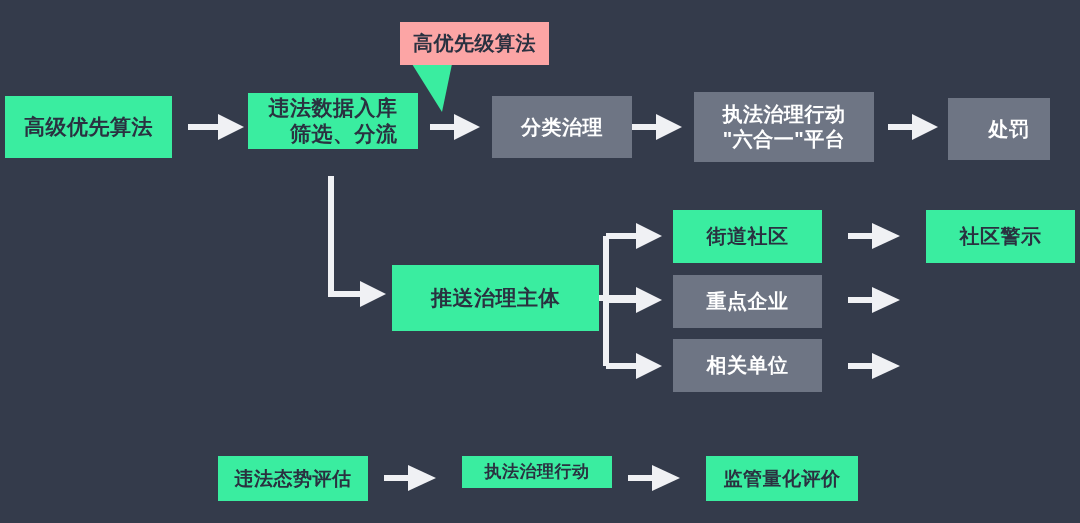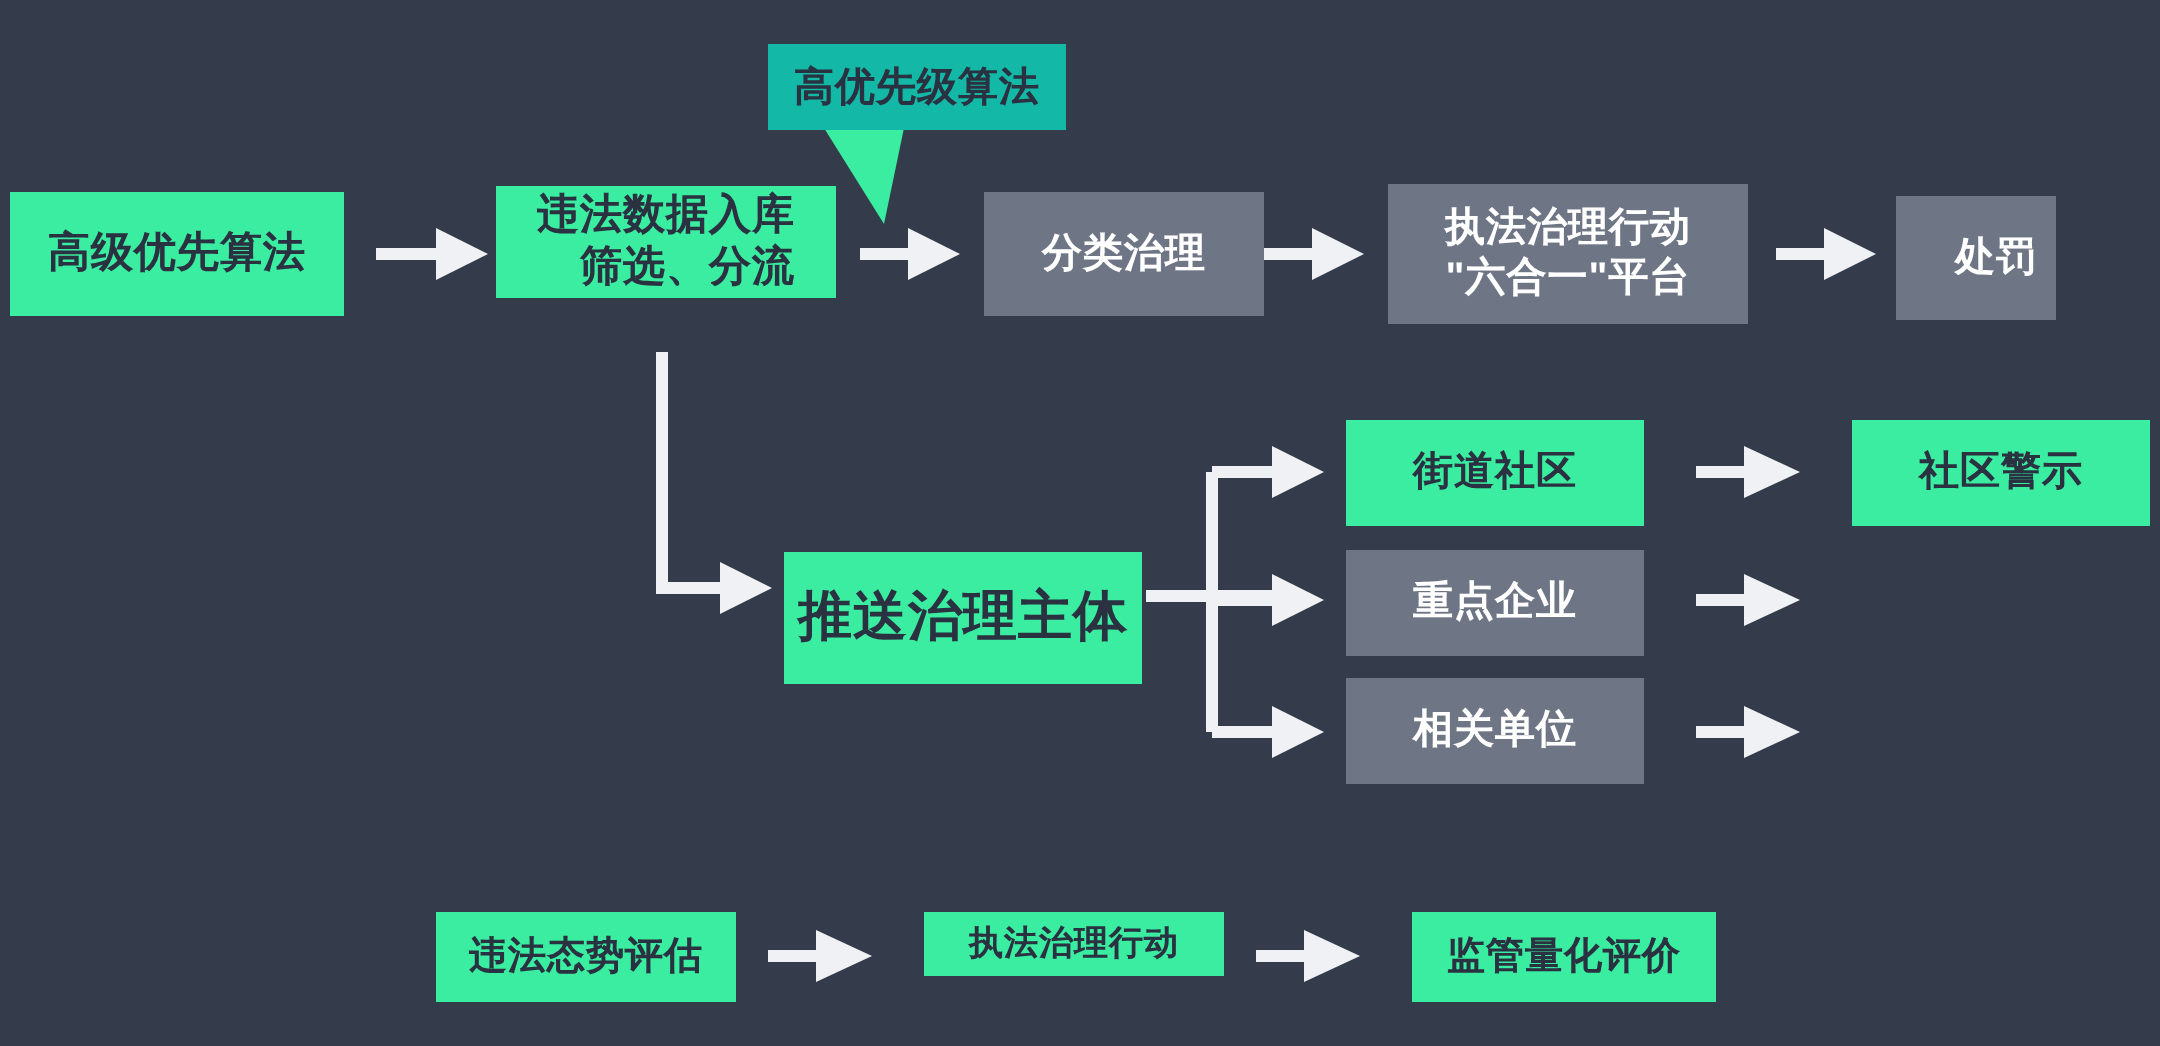--- a/index.html
+++ b/index.html
@@ -30,27 +30,28 @@
   .node.green {
     background: #3aeda0;
     color: #2a3140;
   }
   .node.gray {
     background: #6e7584;
     color: #ffffff;
   }
   .callout {
     position: absolute;
-    background: #14b8a6;
+    background: #fca5a5;
     color: #2a3140;
     font-weight: 700;
     display: flex;
     align-items: center;
     justify-content: center;
     letter-spacing: 0.5px;
+    margin-left: 16px;
   }
   svg.arrows {
     position: absolute;
     left: 0;
     top: 0;
     width: 1080px;
     height: 523px;
     pointer-events: none;
   }
   .arrow-path {
@@ -155,23 +156,23 @@
   <div class="node green" style="left:248px; top:93px; width:170px; height:56px; font-size:21px;text-align:right;">违法数据入库
 筛选、分流</div>
 
   <div class="callout" style="left:384px; top:22px; width:149px; height:43px; font-size:20px;">高优先级算法</div>
 
   <div class="node gray" style="left:492px; top:96px; width:140px; height:62px; font-size:20px;">分类治理</div>
 
   <div class="node gray" style="left:694px; top:92px; width:180px; height:70px; font-size:20px;">执法治理行动
 "六合一"平台</div>
 
-  <div class="node gray" style="left:948px; top:98px; width:80px; height:62px; font-size:20px;padding-left:20px;">处罚</div>
+  <div class="node gray" style="left:948px; top:98px; width:102px; height:62px; font-size:20px;padding-left:20px;">处罚</div>
 
-  <div class="node green" style="left:392px; top:276px; width:179px; height:66px; font-size:27px;">推送治理主体</div>
+  <div class="node green" style="left:392px; top:265px; width:207px; height:66px; font-size:21px;">推送治理主体</div>
 
   <div class="node green" style="left:673px; top:210px; width:149px; height:53px; font-size:20px;">街道社区</div>
 
   <div class="node gray" style="left:673px; top:275px; width:149px; height:53px; font-size:20px;">重点企业</div>
 
   <div class="node gray" style="left:673px; top:339px; width:149px; height:53px; font-size:20px;">相关单位</div>
 
   <div class="node green" style="left:926px; top:210px; width:149px; height:53px; font-size:20px;">社区警示</div>
 
 

